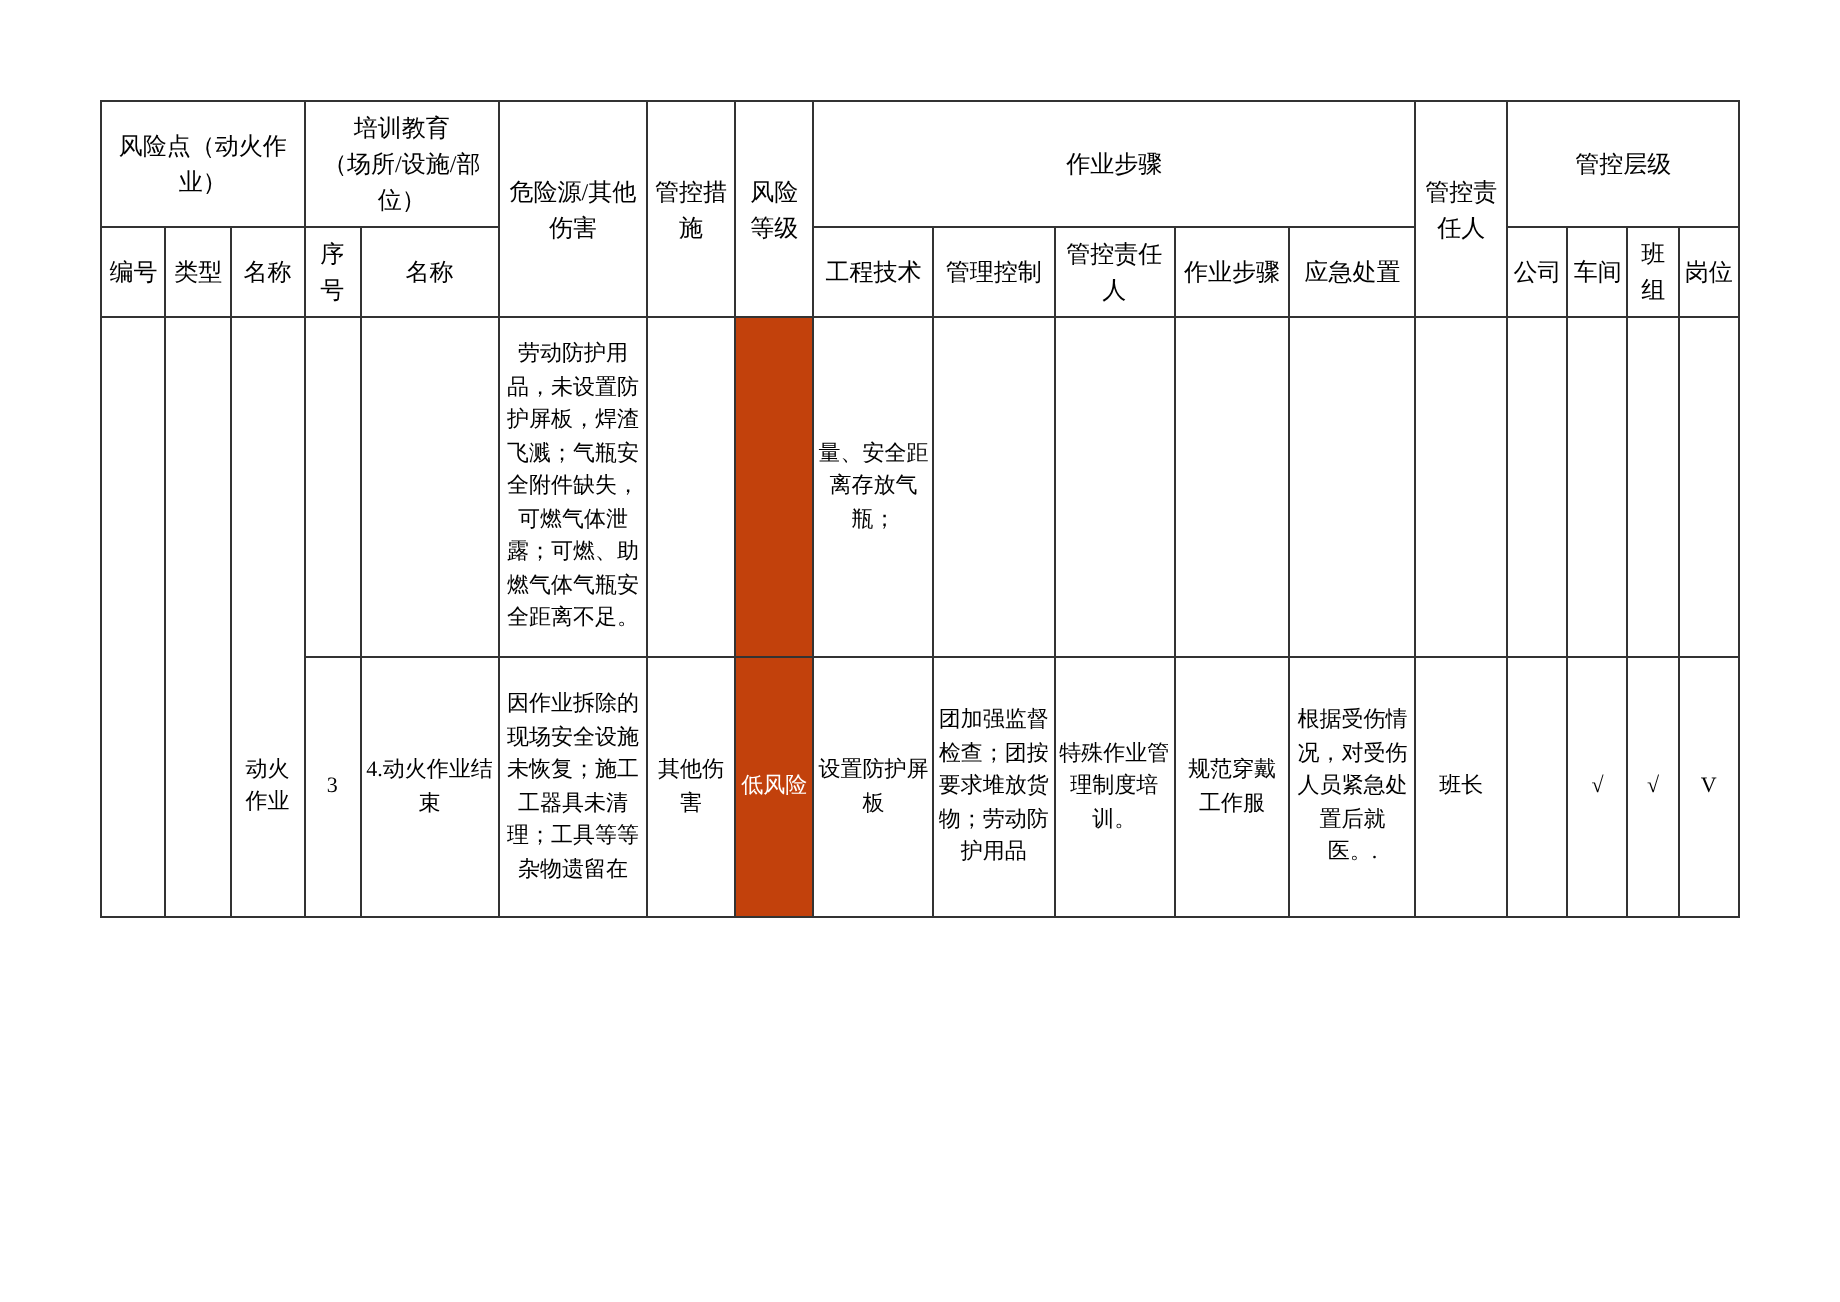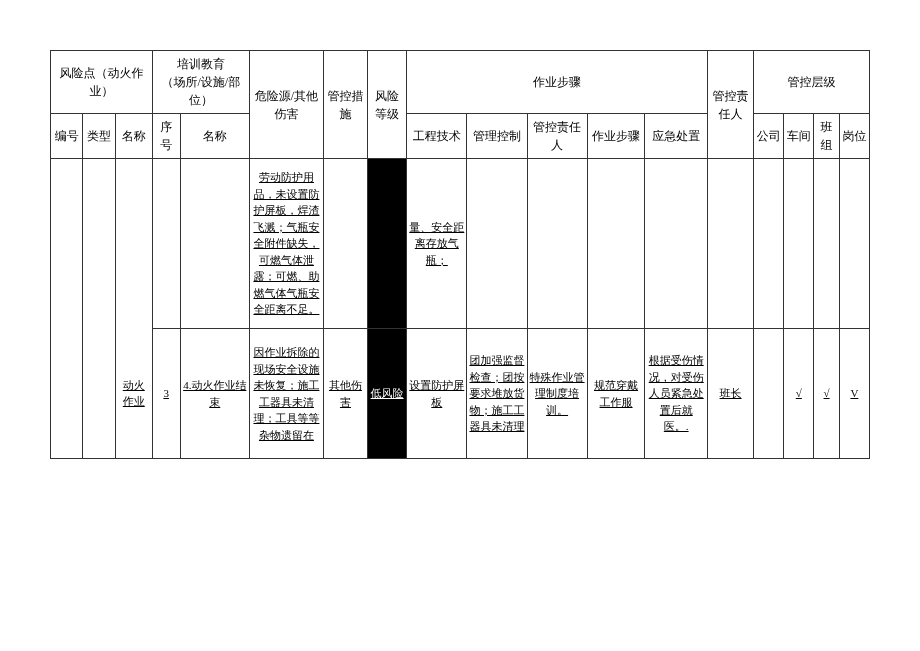--- a/index.html
+++ b/index.html
@@ -19,22 +19,22 @@
     th, td {
       border: 1px solid #333;
       text-align: center;
       vertical-align: middle;
       padding: 4px 2px;
       font-weight: normal;
       word-break: break-all;
       line-height: 1.5;
     }
     th { font-size: 12px; }
-    td { font-size: 11px; text-decoration: underline; }
-    .blue-cell { background: #000000; color: #fff; }
+    td { font-size: 11px; }
+    .blue-cell { background: #c2410c; color: #fff; }
     .col-num { width: 28px; }
     .col-type { width: 28px; }
     .col-name { width: 32px; }
     .col-seq { width: 24px; }
     .col-step { width: 60px; }
     .col-hazard { width: 64px; }
     .col-accident { width: 38px; }
     .col-risk { width: 34px; }
     .col-eng { width: 52px; }
     .col-mgmt { width: 52px; }
@@ -128,21 +128,21 @@
     <tr class="row-full">
       <td class="no-border-top"></td>
       <td class="no-border-top"></td>
       <td class="no-border-top">动火作业</td>
       <td>3</td>
       <td>4.动火作业结束</td>
       <td>因作业拆除的现场安全设施未恢复；施工工器具未清理；工具等等杂物遗留在</td>
       <td>其他伤害</td>
       <td class="blue-cell">低风险</td>
       <td>设置防护屏板</td>
-      <td>团加强监督检查；团按要求堆放货物；施工工器具未清理</td>
+      <td>团加强监督检查；团按要求堆放货物；劳动防护用品</td>
       <td>特殊作业管理制度培训。</td>
       <td>规范穿戴工作服</td>
       <td>根据受伤情况，对受伤人员紧急处置后就医。.</td>
       <td>班长</td>
       <td></td>
       <td>√</td>
       <td>√</td>
       <td>V</td>
     </tr>
   </tbody>

